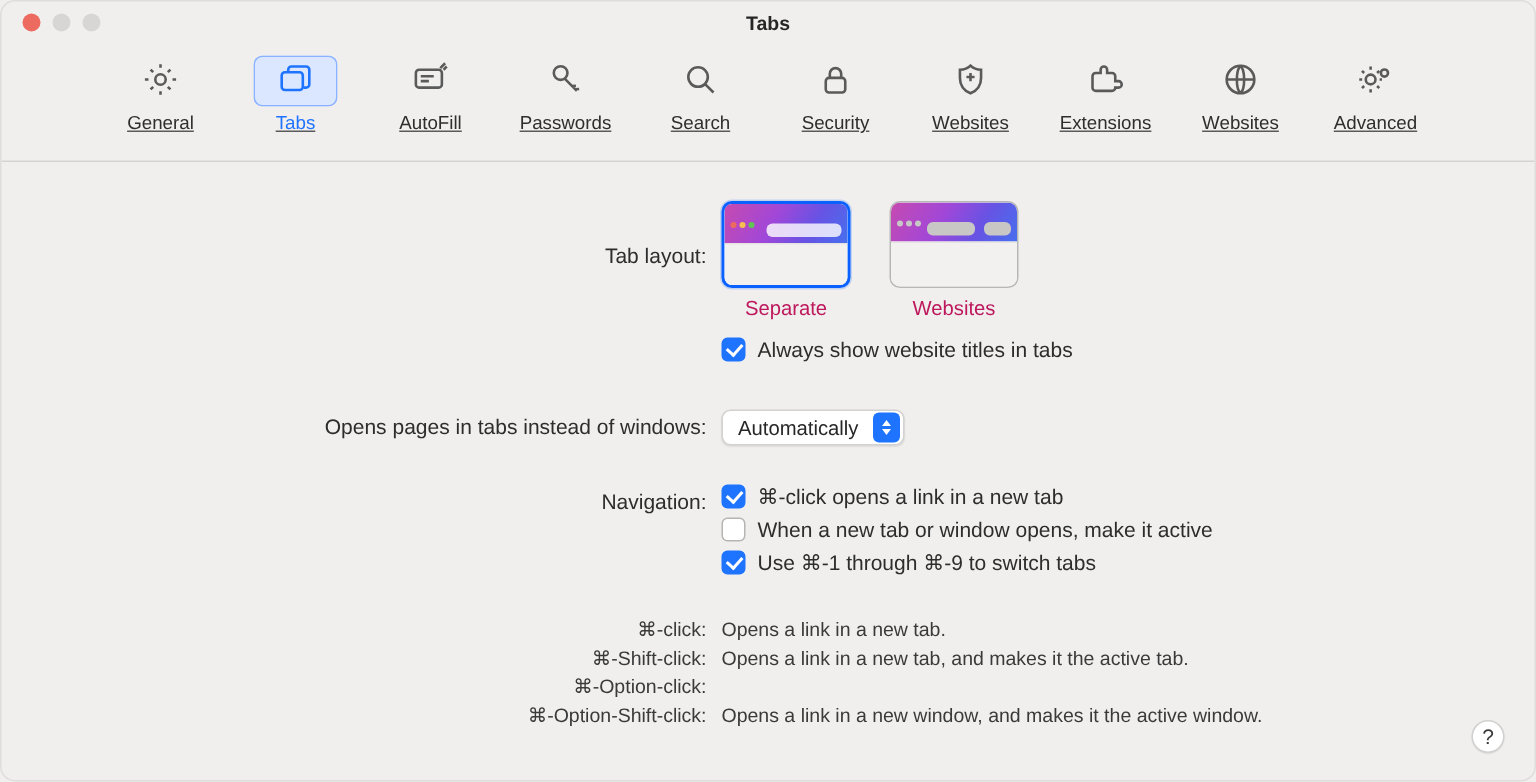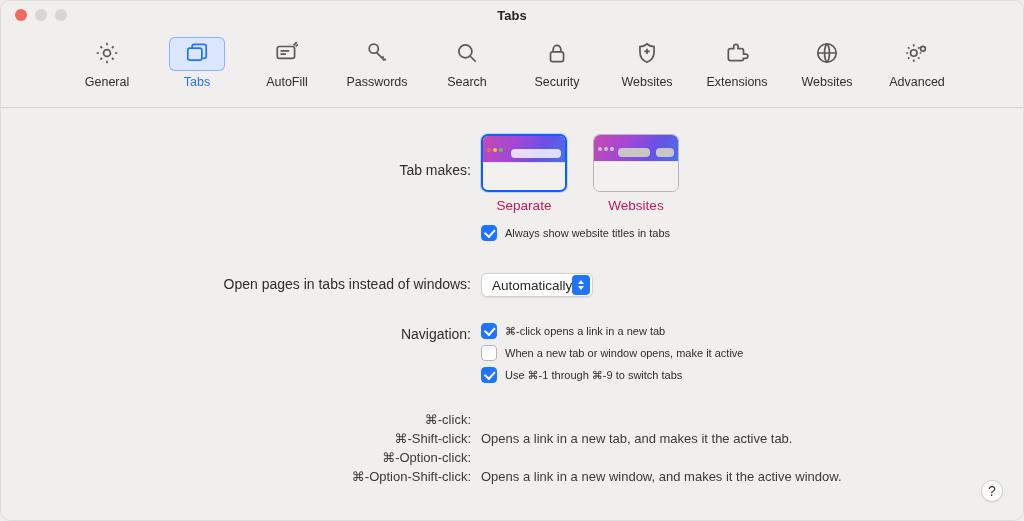--- a/index.html
+++ b/index.html
@@ -47,20 +47,21 @@
     padding:4px 0 12px;
     border-bottom:1px solid var(--divider);
   }
   .tool {
     width:76px;
     display:flex; flex-direction:column; align-items:center;
     gap:4px;
     padding:4px 0 6px;
     border-radius:6px;
     color:var(--icon);
+    text-decoration:underline;
   }
   .tool .iconbox { width:56px; height:34px; display:flex; align-items:center; justify-content:center; border-radius:6px; }
   .tool svg { width:26px; height:26px; stroke:currentColor; fill:none; stroke-width:1.6; }
   .tool .lbl { font-size:12.5px; color:#2e2e2e; }
   .tool.selected { }
   .tool.selected .iconbox { background:var(--tab-selected-bg); color:var(--accent-fill); box-shadow:inset 0 0 0 1px var(--tab-selected-border); }
   .tool.selected .lbl { color:var(--accent-fill); font-weight:500; }
 
   
   .content { padding:26px 40px 0 40px; }
@@ -109,21 +110,21 @@
   }
   .thumb.comp .chrome::after {
     content:""; position:absolute; top:-14px; right:4px; width:18px; height:9px;
     background:#c8c7c6; border-radius:4px;
   }
   .thumb-label { font-size:13.5px; color:#be185d; }
   .thumb-extra { margin-top:12px; }
 
   
   .chk {
-    display:flex; align-items:center; gap:8px; font-size:11px; color:#2d2d2d;
+    display:flex; align-items:center; gap:8px; font-size:14px; color:#2d2d2d;
     margin-bottom:6px;
   }
   .cb {
     width:16px; height:16px; border-radius:4px;
     border:1px solid #b6b5b4; background:#fff;
     display:flex; align-items:center; justify-content:center;
     flex-shrink:0;
   }
   .cb.on { background:var(--accent-fill); border-color:var(--accent-fill); }
   .cb.on::after {
@@ -134,21 +135,21 @@
 
   
   .select {
     display:inline-flex; align-items:center;
     background:#fff; border:1px solid #d3d2d1;
     border-radius:6px; height:24px;
     padding:0 0 0 10px;
     font-size:13.5px;
     box-shadow:0 0.5px 1px rgba(0,0,0,0.08);
   }
-  .select .val { }
+  .select .val { padding-right:10px; }
   .select .stepper {
     width:18px; height:20px; border-radius:4px;
     background:var(--accent-fill);
     margin-right:2px;
     display:flex; flex-direction:column; align-items:center; justify-content:center;
   }
   .select .stepper::before, .select .stepper::after {
     content:""; width:0; height:0;
   }
   .select .stepper::before {
@@ -307,21 +308,21 @@
           </svg>
     </span>
       </div>
     <span class="lbl">Advanced</span>
   </div>
 </div>
 
 <div class="content">
 
   <div class="row thumb-row">
-    <div class="left">Tab makes:</div>
+    <div class="left">Tab layout:</div>
     <div class="right">
       <div class="thumbs">
         <div class="thumb-wrap">
           <div class="thumb sep selected">
             <div class="wallpaper"></div>
             <div class="chrome">
                 <div class="dots">
                   <span></span>
                   <span></span>
                   <span></span>
@@ -345,21 +346,21 @@
         </div>
       </div>
       <div class="chk thumb-extra">
         <span class="cb on"></span>
         <span>Always show website titles in tabs</span>
       </div>
     </div>
   </div>
 
   <div class="row">
-    <div class="left">Open pages in tabs instead of windows:</div>
+    <div class="left">Opens pages in tabs instead of windows:</div>
     <div class="right">
       <div class="select">
         <span class="val">Automatically</span>
         <span class="stepper"></span>
       </div>
     </div>
   </div>
 
   <div class="row" style="margin-bottom:22px;">
     <div class="left">Navigation:</div>
@@ -375,20 +376,21 @@
       <div class="chk">
         <span class="cb on"></span>
         <span>Use ⌘-1 through ⌘-9 to switch tabs</span>
       </div>
     </div>
   </div>
 
   <div class="hints">
     <div class="hint-row">
         <div class="h-left">⌘-click:</div>
+        <div class="h-right">Opens a link in a new tab.</div>
       </div>
     <div class="hint-row">
         <div class="h-left">⌘-Shift-click:</div>
         <div class="h-right">Opens a link in a new tab, and makes it the active tab.</div>
       </div>
     <div class="hint-row">
         <div class="h-left">⌘-Option-click:</div>
       </div>
     <div class="hint-row">
         <div class="h-left">⌘-Option-Shift-click:</div>

